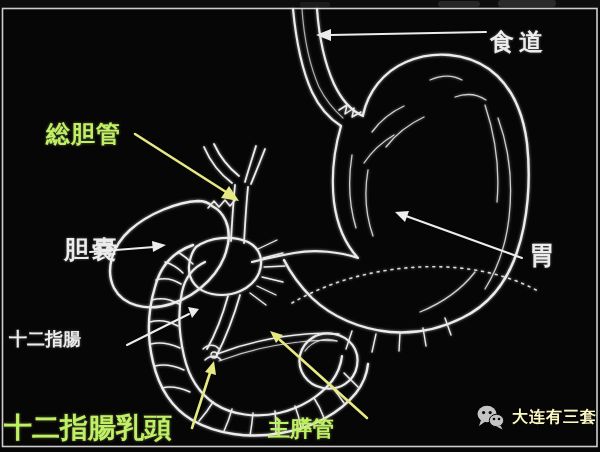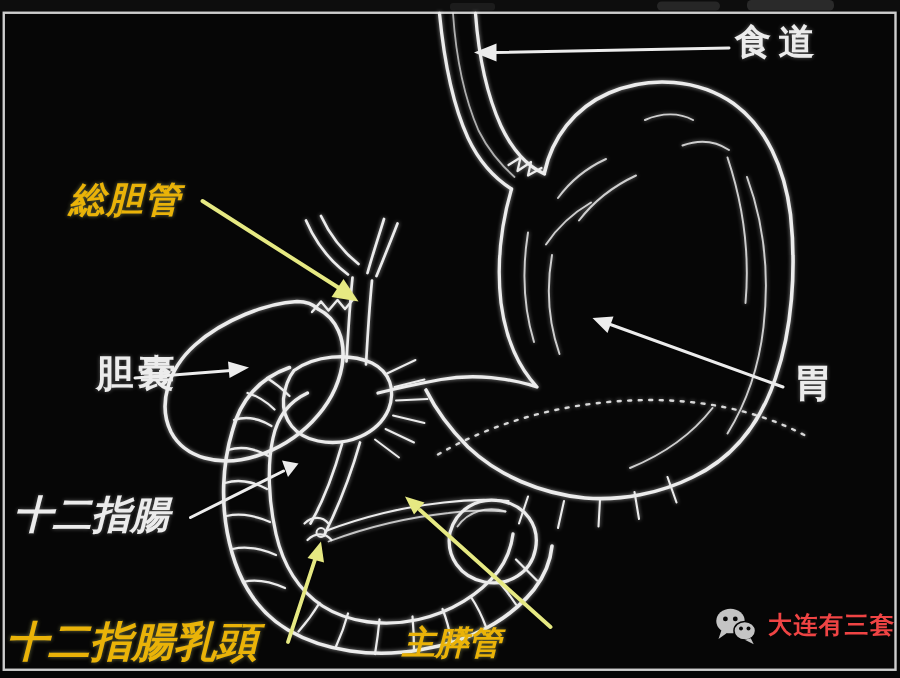--- a/index.html
+++ b/index.html
@@ -8,24 +8,24 @@
     background:#060606;
     font-family:"Liberation Sans","DejaVu Sans",sans-serif;
   }
   .art{position:absolute;left:0;top:0;}
   .anatomy{filter:drop-shadow(0 0 1.5px rgba(255,255,255,.55));}
   .label{
     position:absolute;font-weight:600;white-space:nowrap;line-height:1;
     user-select:none;
   }
   .lbl-white{color:#ececec;text-shadow:0 0 3px rgba(255,255,255,.35);}
-  .lbl-yellow{color:#eab308;text-shadow:0 0 3px rgba(230,233,130,.45);font-style:italic;}
+  .lbl-yellow{color:#bef264;text-shadow:0 0 3px rgba(230,233,130,.45);}
   .watermark{
     position:absolute;left:477px;top:405px;display:flex;align-items:center;gap:7px;
-    color:#ef4444;font-size:16px;font-weight:600;letter-spacing:1px;
+    color:#fef9c3;font-size:16px;font-weight:600;letter-spacing:1px;
   }
 </style>
 </head>
 <body>
 
 <div class="stage">
 
   <svg class="art" width="600" height="452" viewBox="0 0 600 452">
 
     <g>
@@ -127,29 +127,29 @@
         <line x1="192" y1="428" x2="210" y2="373" stroke-width="2.6"></line>
         <polygon points="214,361 216,375 205,372" stroke="none"></polygon>
       </g>
       <g stroke="#e6e982" fill="#e6e982">
         <line x1="367" y1="418" x2="280" y2="340" stroke-width="2.6"></line>
         <polygon points="270,331 283,335 276,343" stroke="none"></polygon>
       </g>
     </g>
   </svg>
 
-  <div class="label lbl-white" style="left:490px;top:17px;font-size:24px;letter-spacing:5px;">食道</div>
+  <div class="label lbl-white" style="left:490px;top:30px;font-size:24px;letter-spacing:5px;">食道</div>
 
   <div class="label lbl-yellow" style="left:46px;top:122px;font-size:24px;letter-spacing:1px;">総胆管</div>
 
   <div class="label lbl-white" style="left:27px;top:237px;font-size:25px;letter-spacing:3px;margin-left:37px;">胆嚢</div>
 
   <div class="label lbl-white" style="left:529px;top:242px;font-size:26px;">胃</div>
 
-  <div class="label lbl-white" style="left:9px;top:330px;font-size:26px;font-style:italic;">十二指腸</div>
+  <div class="label lbl-white" style="left:9px;top:330px;font-size:18px;">十二指腸</div>
 
   <div class="label lbl-yellow" style="left:4px;top:414px;font-size:28px;">十二指腸乳頭</div>
 
   <div class="label lbl-yellow" style="left:268px;top:418px;font-size:22px;">主膵管</div>
 
   <div class="watermark">
     <svg width="28" height="25" viewBox="0 0 28 25">
       <ellipse cx="10" cy="9" rx="9.5" ry="8.2" fill="#c4c4c4"></ellipse>
       <polygon points="4,15 2,21 9,16" fill="#c4c4c4"></polygon>
       <circle cx="6.6" cy="7.6" r="1.6" fill="#0a0a0a"></circle>

